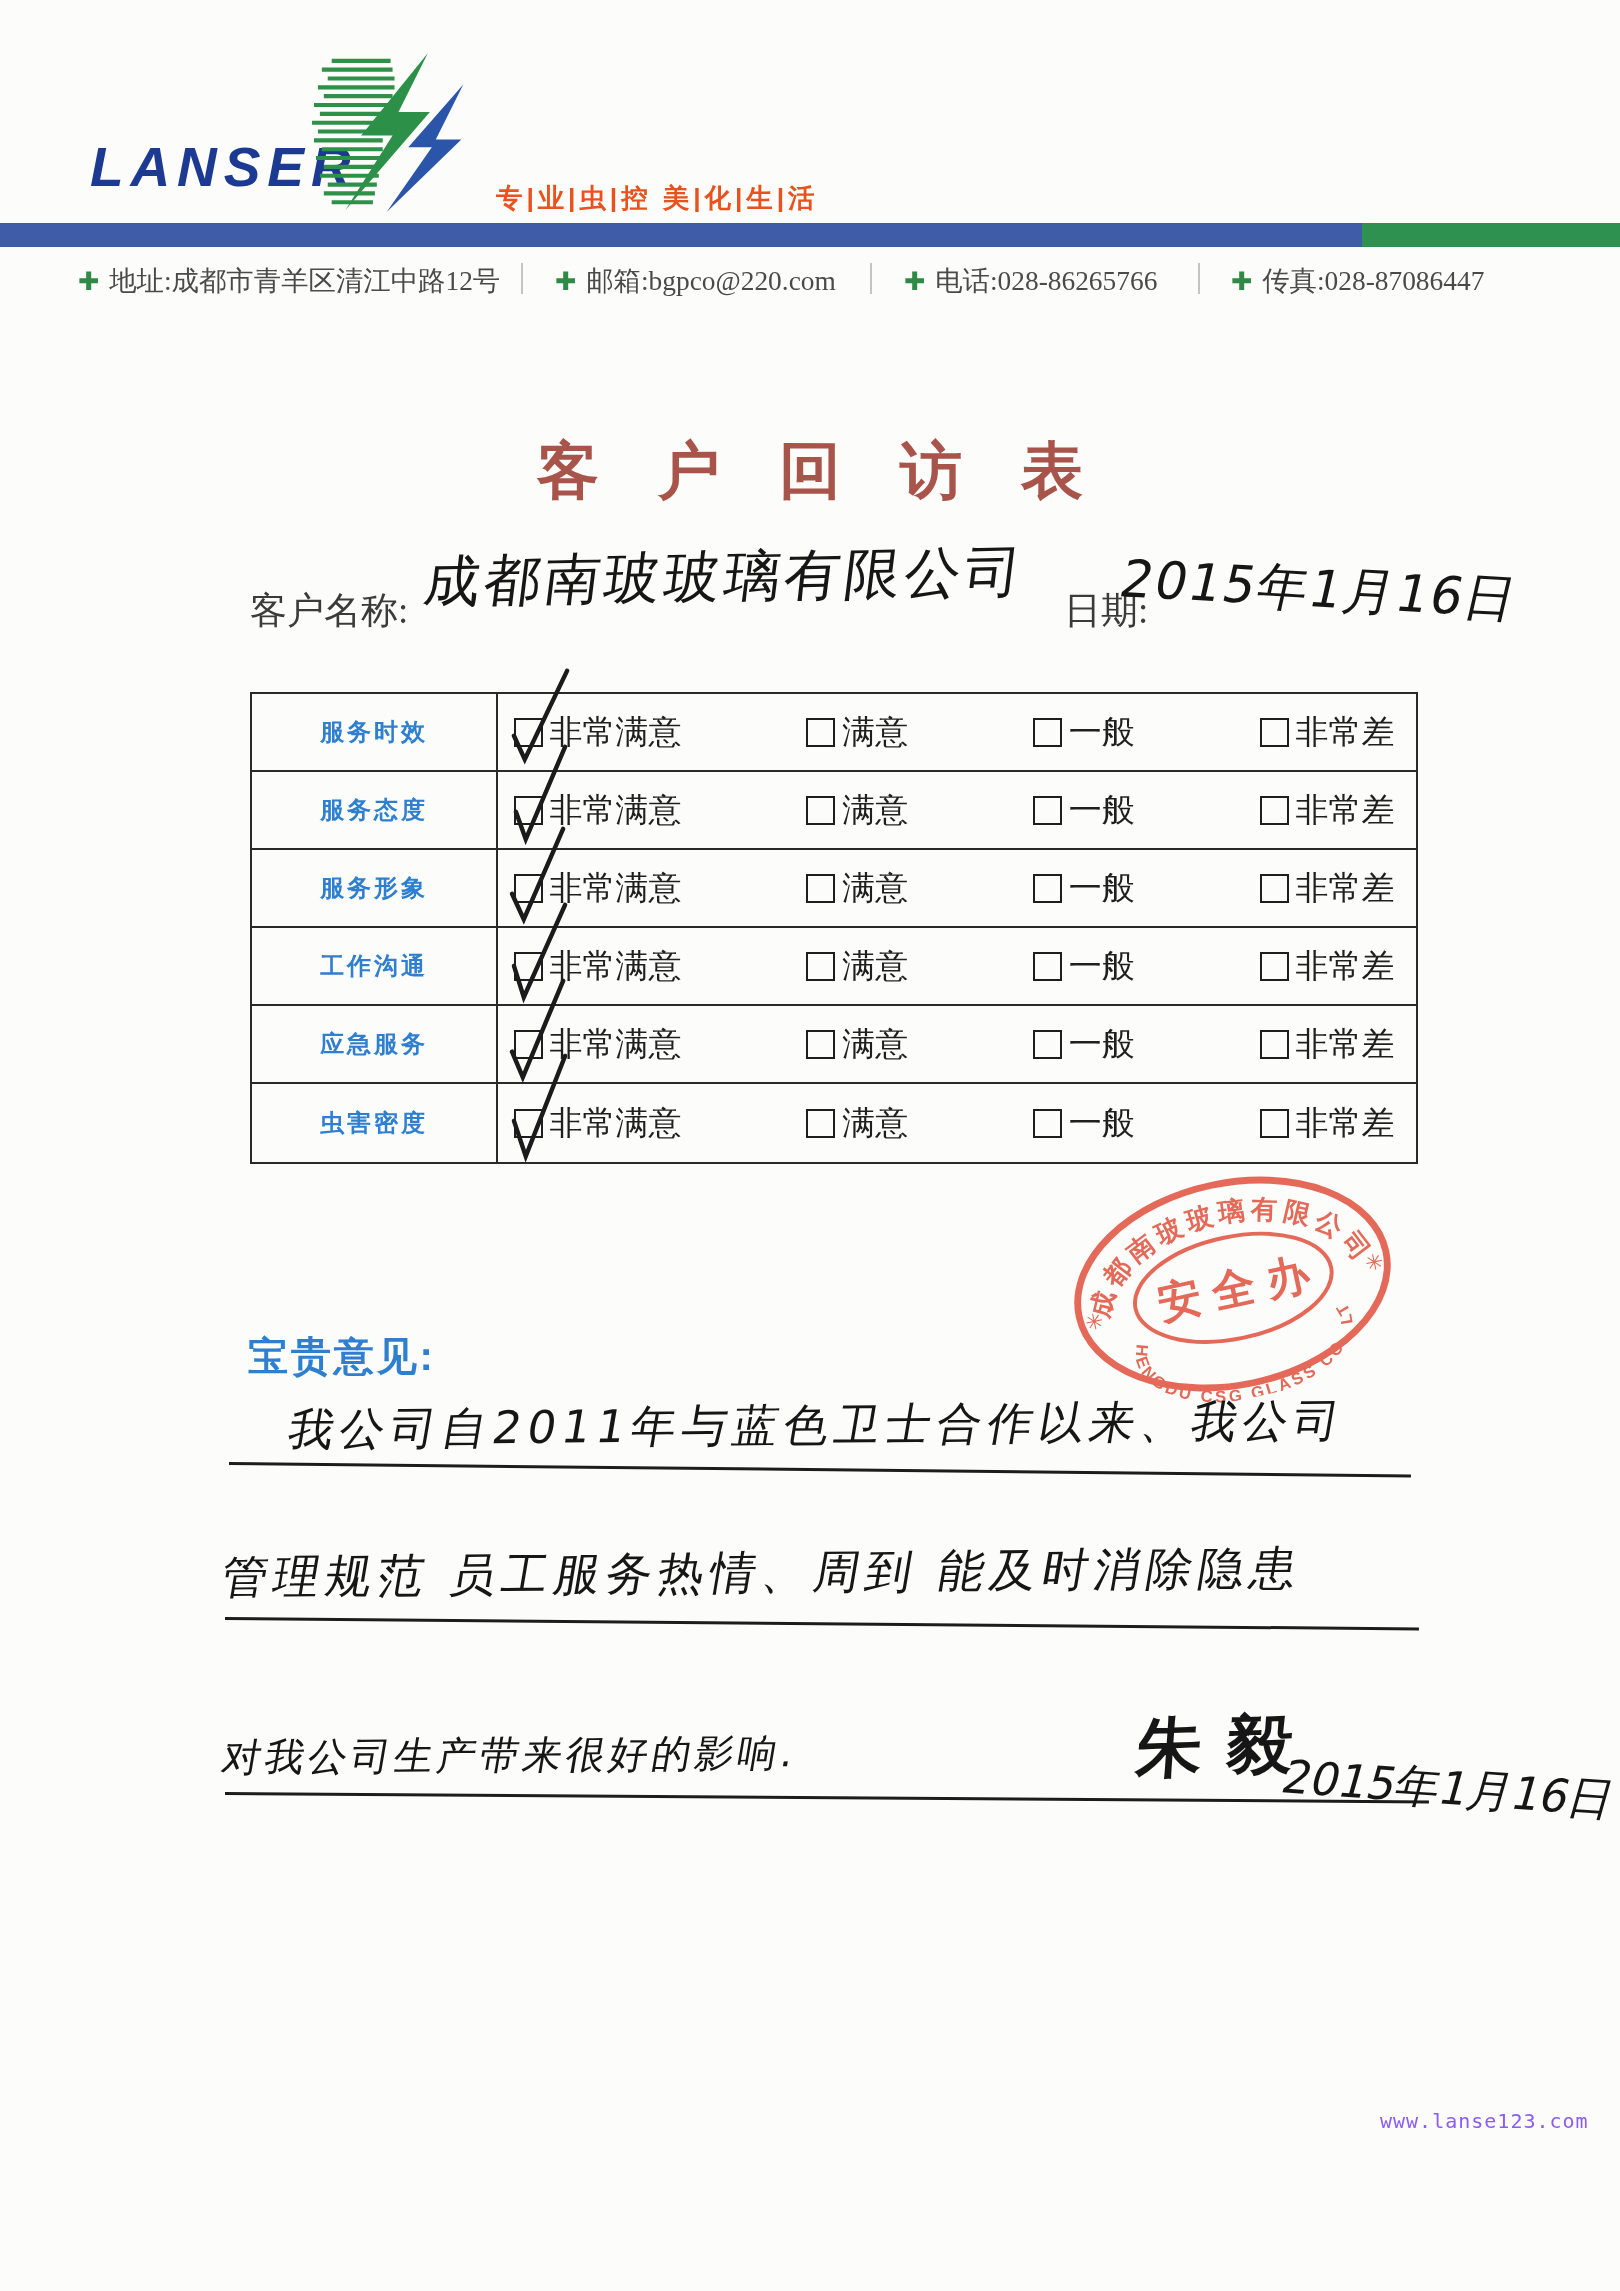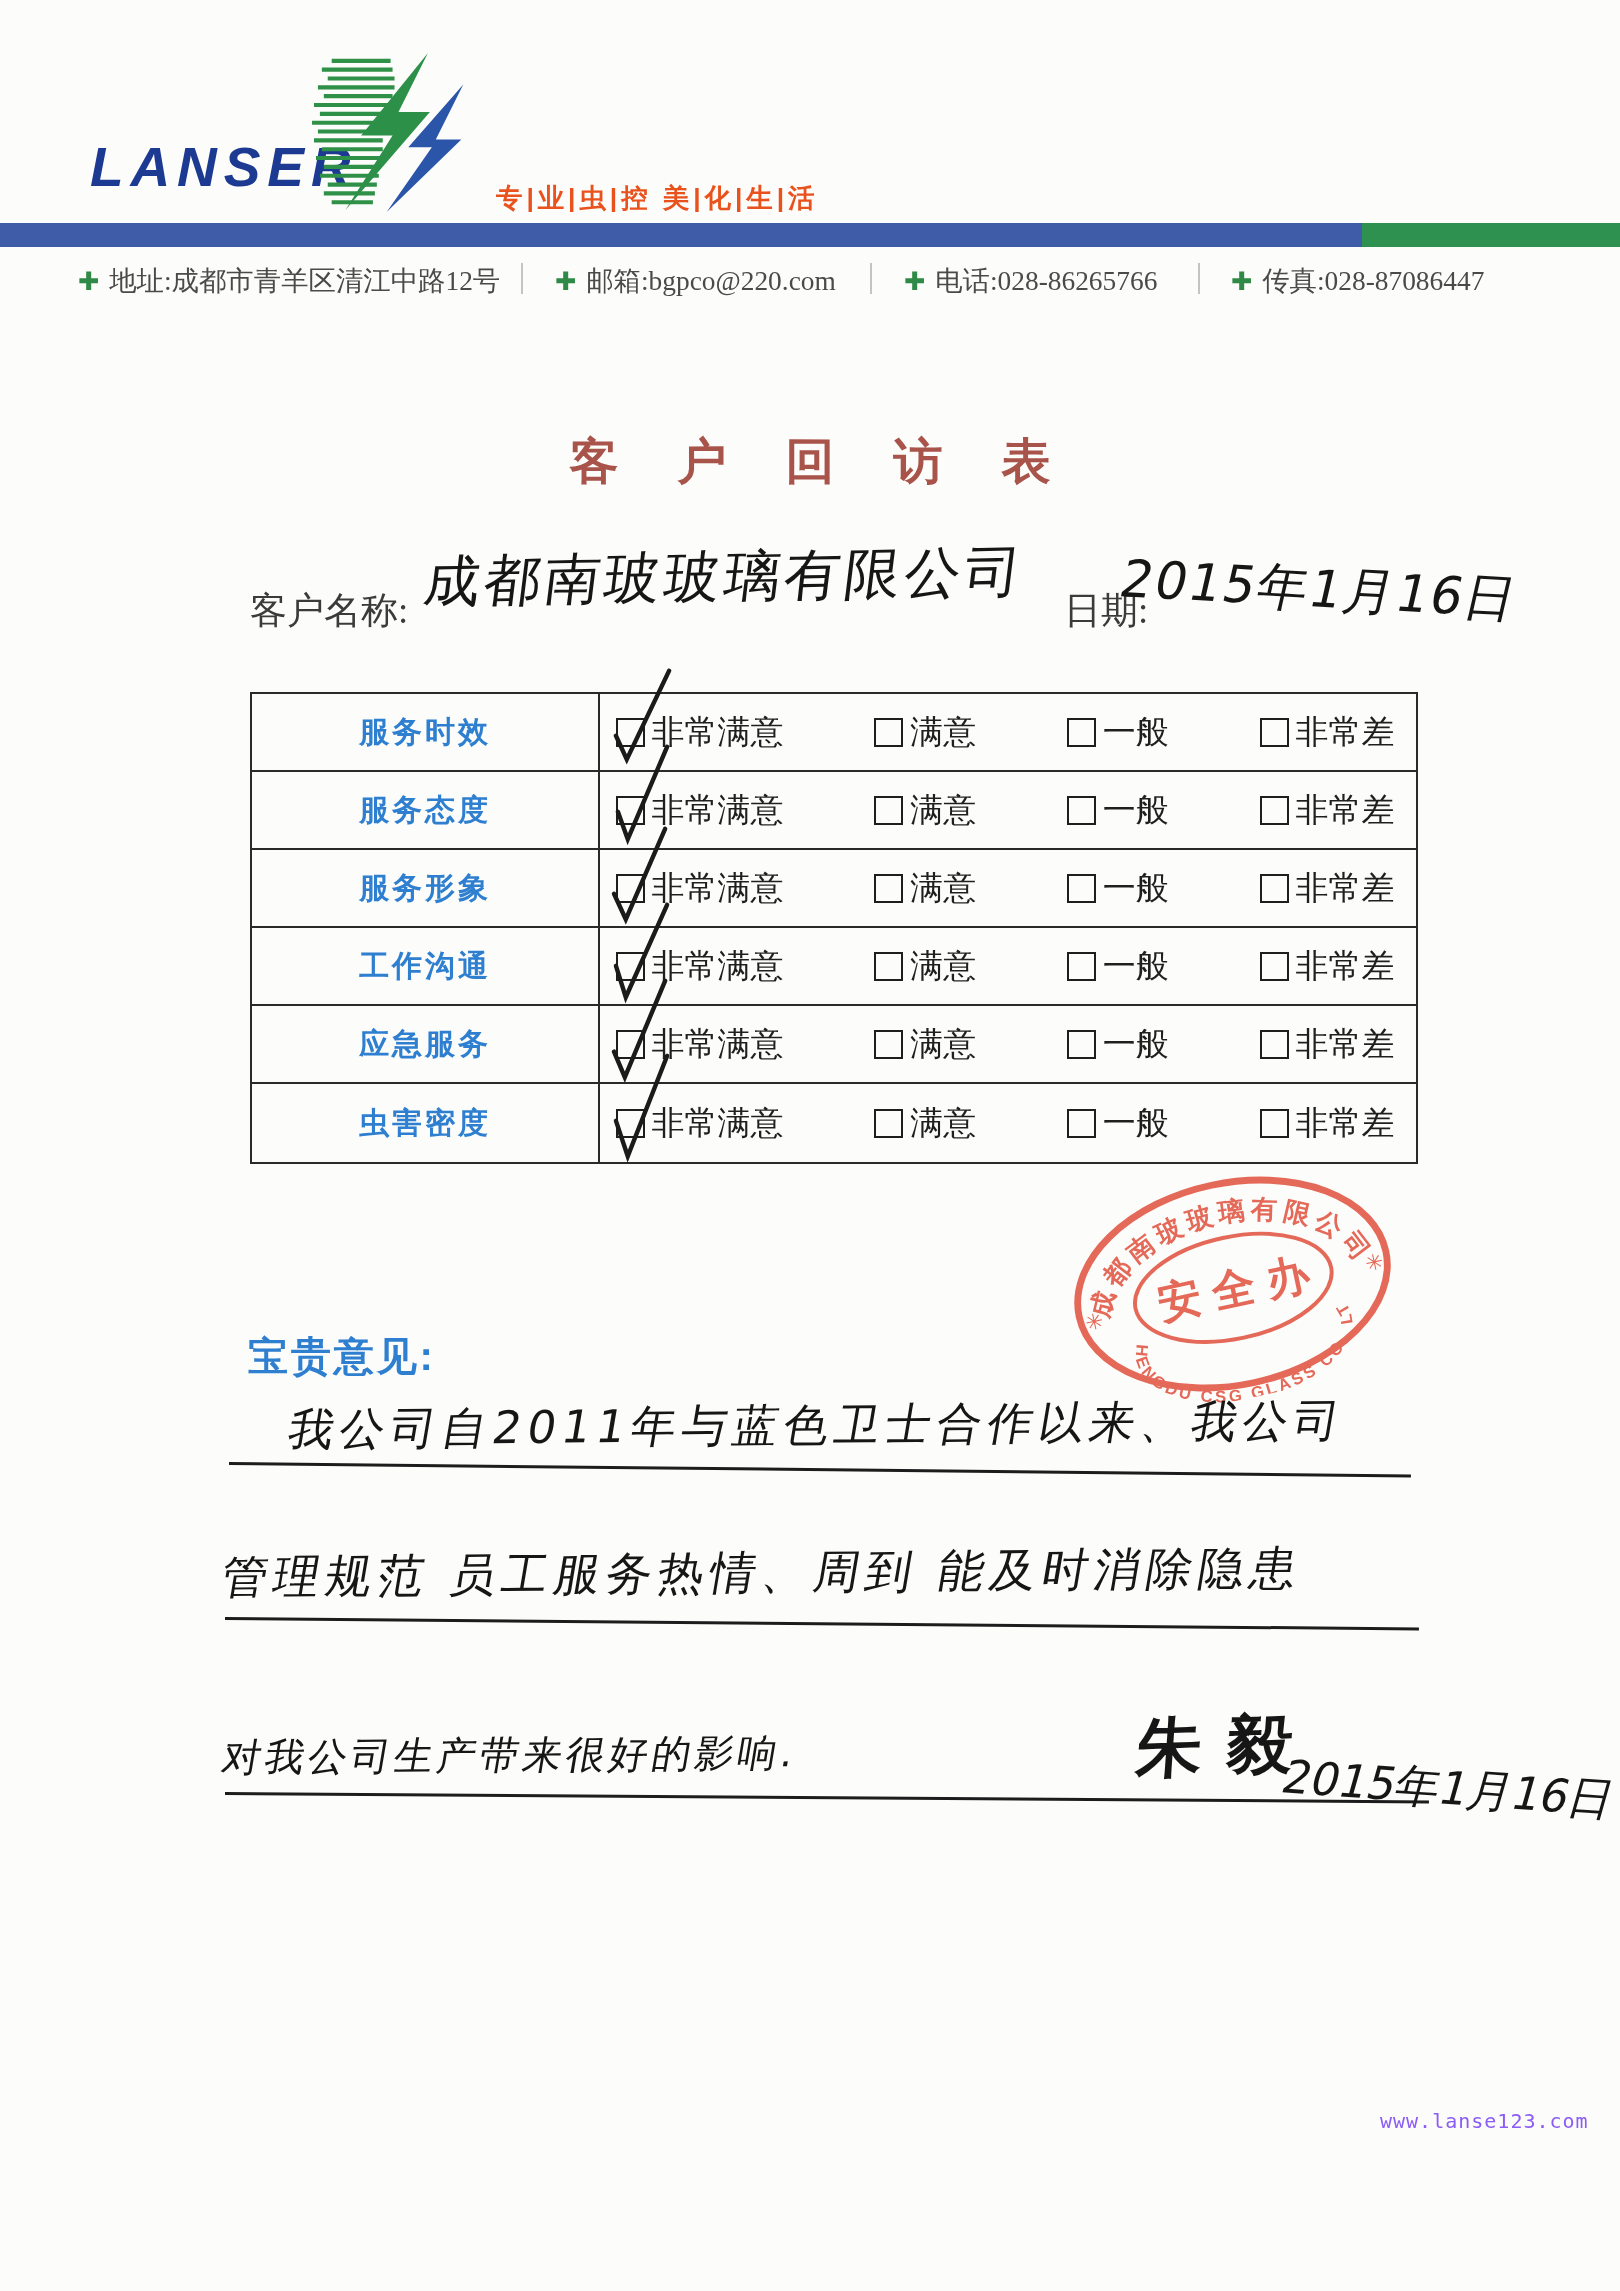--- a/index.html
+++ b/index.html
@@ -33,21 +33,21 @@
 
   
   .contact-item { position:absolute; top:263px; white-space:nowrap;
     font-family:"Liberation Serif", serif; font-size:27.4px; color:#4a4a4a; }
   .contact-item .plus { color:#2f8a47; font-weight:bold; font-size:25.5px; margin-right:9.8px; font-family:"DejaVu Sans", sans-serif; }
   .sep { position:absolute; top:263px; width:2px; height:31px; background:#c4c4c2; }
 
   
   .doc-title {
     position:absolute; left:0; top:429px; width:1620px; text-align:center;
-    font-weight:bold; font-size:49px; letter-spacing:59px; text-indent:59px;
+    font-weight:bold; font-size:62px; letter-spacing:59px; text-indent:59px;
     color:#a9544a; font-family:"Liberation Sans", sans-serif;
   }
 
   
   .printed { font-family:"Liberation Serif", serif; color:#3b3b3b; }
   .cust-label { position:absolute; left:250px; top:586px; font-size:37px; }
   .date-label { position:absolute; left:1064px; top:586px; font-size:37px; }
   .hand { font-family:"DejaVu Sans", sans-serif; color:#161616; white-space:nowrap; }
   .cust-name {
     position:absolute; left:429px; top:545px; font-size:56px; letter-spacing:3.9px;
@@ -59,23 +59,23 @@
   }
 
   
   .ftable {
     position:absolute; left:250px; top:692px; width:1168px;
     border:2.9px solid #2a2a2a; background:transparent;
   }
   .frow { display:flex; height:78px; border-bottom:2px solid #2a2a2a; }
   .frow:last-child { border-bottom:none; }
   .fcell-label {
-    width:348px; border-right:2px solid #2a2a2a;
+    width:246px; border-right:2px solid #2a2a2a;
     display:flex; align-items:center; justify-content:center;
-    font-weight:bold; font-size:30px; color:#2e7fd0; letter-spacing:2.9px;
+    font-weight:bold; font-size:24px; color:#2e7fd0; letter-spacing:2.9px;
     font-family:"Liberation Sans", sans-serif;
   }
   .fcell-opts {
     flex:1; display:flex; align-items:center; justify-content:space-between;
     padding:0 21.6px 0 15.7px;
     text-align:center;
   }
   .opt { position:relative; display:flex; align-items:center;
     font-family:"Liberation Serif", serif; font-size:33px; color:#1f1f1f; white-space:nowrap; }
   .box { display:inline-block; width:29px; height:29px; border:2.9px solid #1e1e1e; margin-right:6.9px; background:transparent; }

